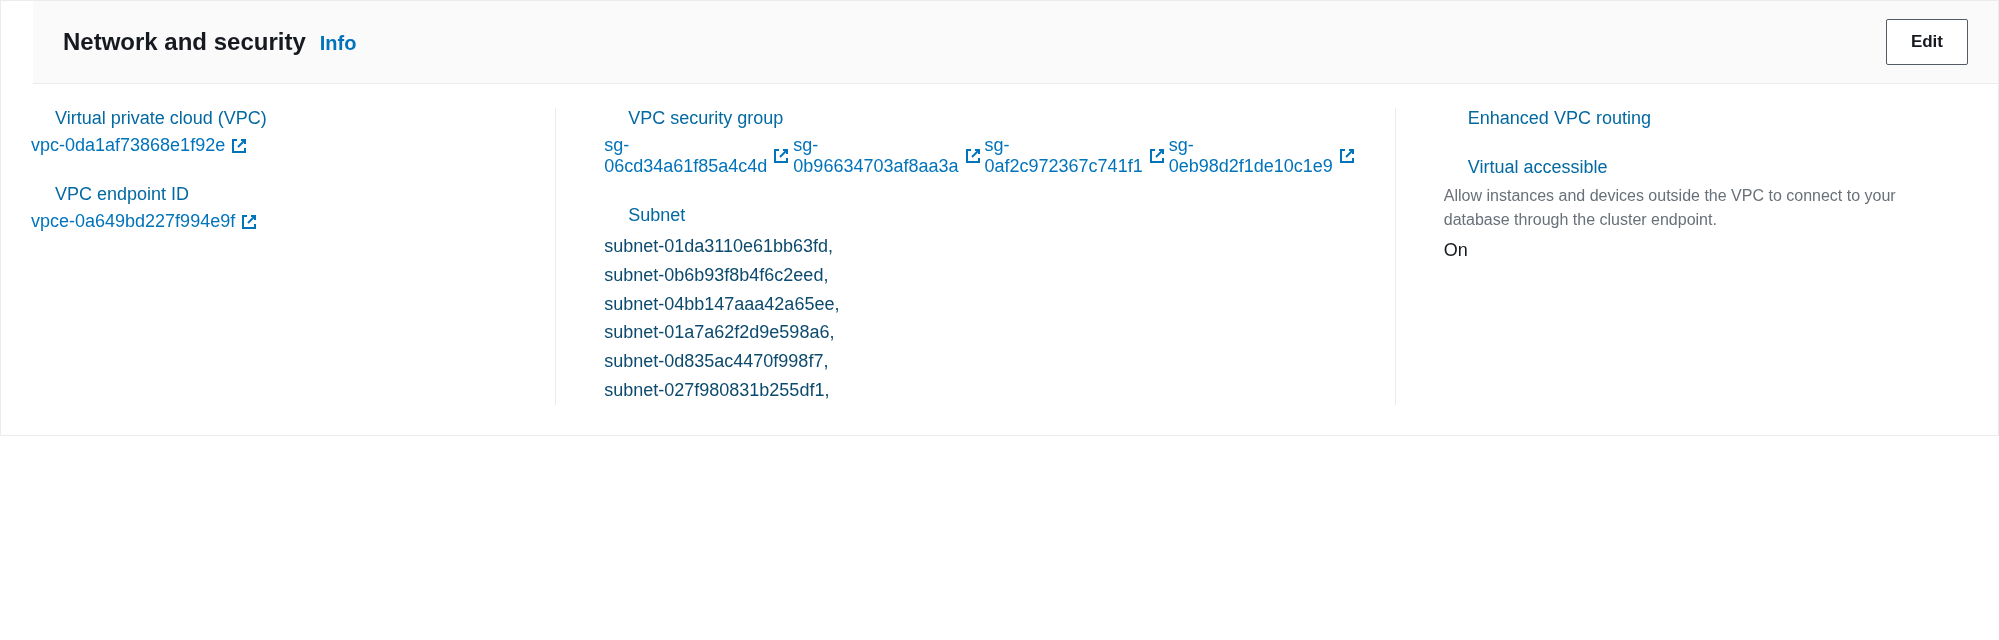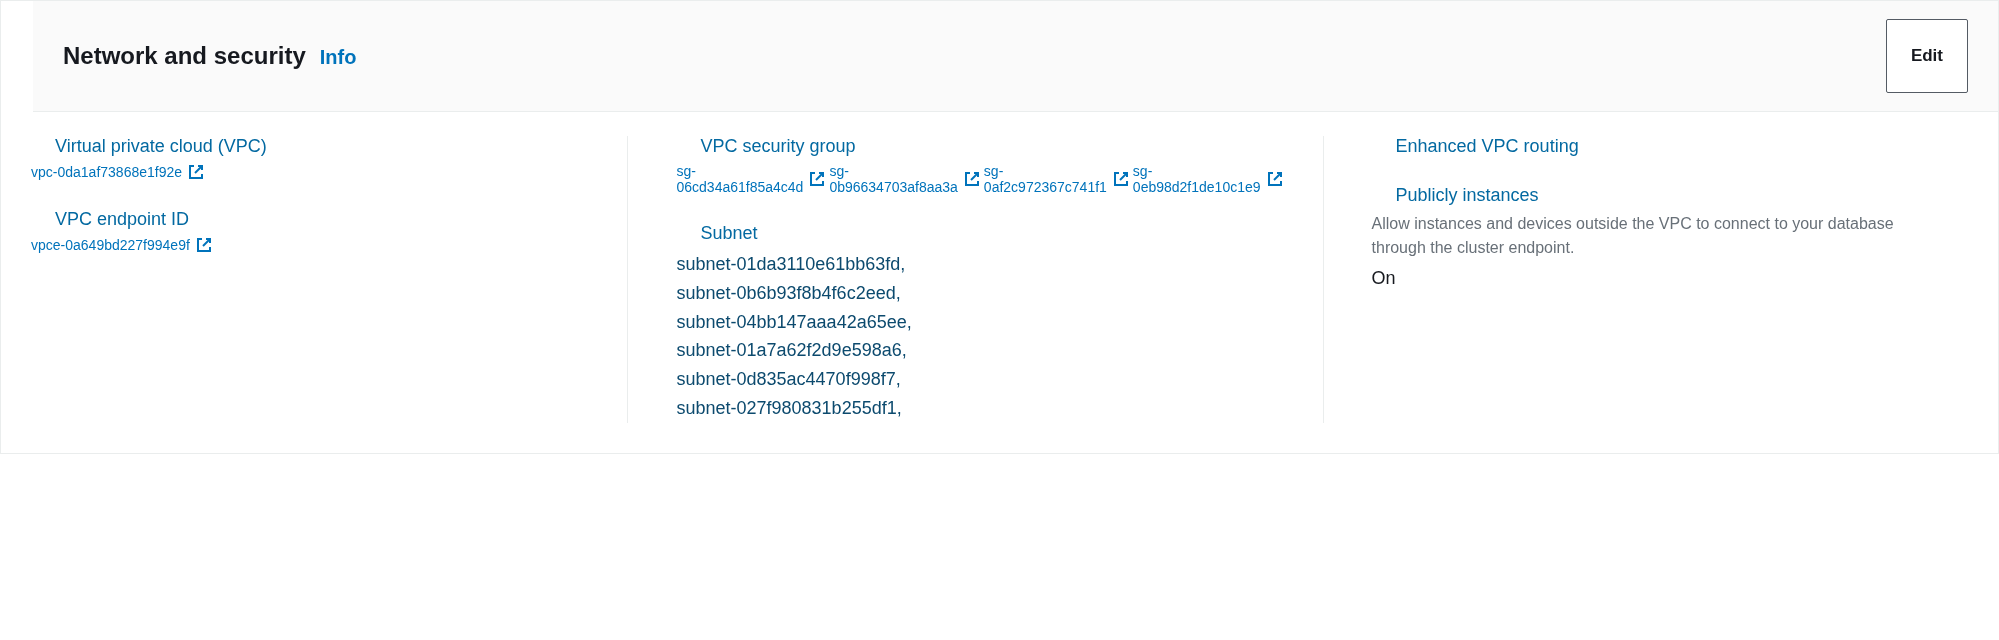--- a/index.html
+++ b/index.html
@@ -39,21 +39,21 @@
       font-size: 20px;
       font-weight: 700;
       color: #0073bb;
       text-decoration: none;
       cursor: pointer;
     }
     .edit-button {
       background: #ffffff;
       border: 1px solid #545b64;
       border-radius: 2px;
-      padding: 26px 24px;
+      padding: 12px 24px;
       font-size: 17px;
       font-weight: 700;
       color: #16191f;
       cursor: pointer;
     }
     .panel-body {
       display: flex;
       padding: 24px 30px 30px 30px;
     }
     .col {
@@ -87,21 +87,21 @@
       line-height: 1.5;
       margin-bottom: 4px;
     }
     .link {
       color: #0073bb;
       text-decoration: none;
       cursor: pointer;
       display: inline-flex;
       align-items: center;
       gap: 6px;
-      font-size: 14px;
+      font-size: 18px;
     }
     .link-list {
       display: flex;
       gap: 4px;
     }
     .external-icon {
       width: 16px;
       height: 16px;
       flex-shrink: 0;
     }
@@ -214,20 +214,20 @@
             <div>subnet-027f980831b255df1,</div>
           </div>
       </div>
     </div>
 
     <div class="col">
       <div class="field">
         <div class="field-label">Enhanced VPC routing</div>
       </div>
       <div class="field">
-        <div class="field-label">Publicly instances</div>
+        <div class="field-label">Virtual accessible</div>
         <div class="field-desc">Allow instances and devices outside the VPC to connect to your database through the cluster endpoint.</div>
         <div class="field-value">On</div>
       </div>
     </div>
 
   </div>
 </div>
 
 </body></html>

